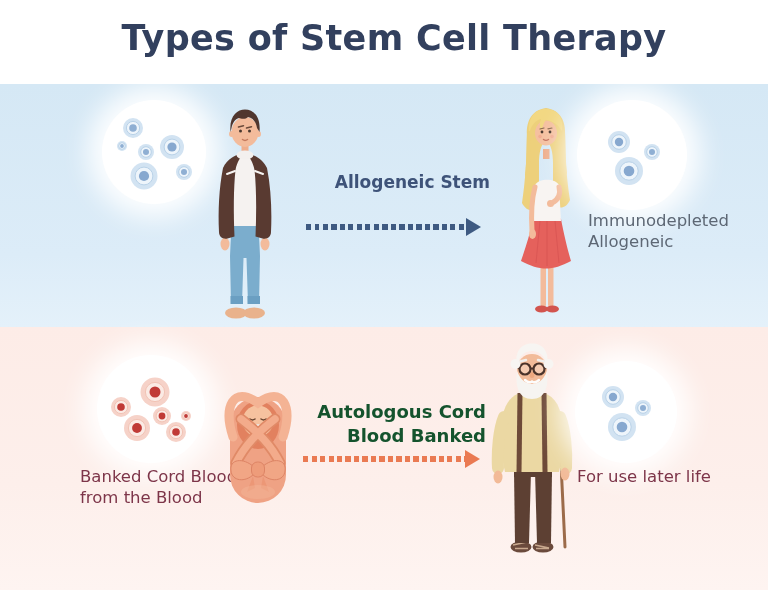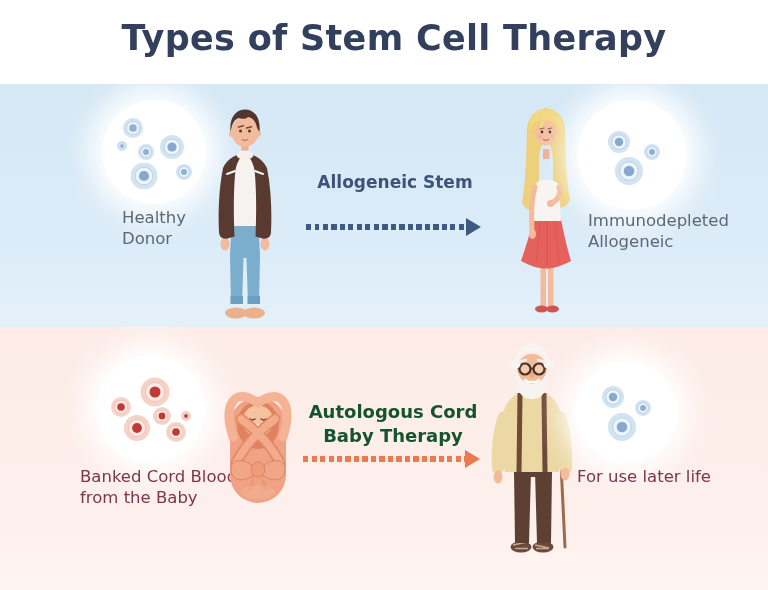--- a/index.html
+++ b/index.html
@@ -8,21 +8,21 @@
   .band{position:absolute;left:0;width:100%;}
   .band.blue{top:84px;height:243px;background:linear-gradient(180deg,#d5e8f5 0%,#dcecf8 70%,#e4f1fa 100%);}
   .band.pink{top:327px;height:263px;background:linear-gradient(180deg,#fdece7 0%,#fdefeb 60%,#fef4f1 100%);}
   .title{position:absolute;top:18px;left:10px;width:100%;text-align:center;
          font-size:35px;font-weight:700;color:#32405e;letter-spacing:.3px;}
   .glow{position:absolute;border-radius:50%;background:#fff;
         box-shadow:0 0 26px 14px rgba(255,255,255,.92);}
   .glow svg{position:absolute;left:0;top:0;display:block;}
   .label{position:absolute;font-size:16.5px;line-height:1.25;color:#5d6774;}
   .label.maroon{color:#7d3549;}
-  .therapy{position:absolute;text-align:center;font-weight:700;font-size:17px;line-height:1.32;}
+  .therapy{position:absolute;text-align:right;font-weight:700;font-size:17px;line-height:1.32;}
   .therapy.blue{color:#3e5379;}
   .therapy.maroon{color:#14532d;font-size:18px;}
   .arrow{position:absolute;height:6px;}
   .arrow .dots{position:absolute;left:0;top:0;height:6px;width:100%;
         background:repeating-linear-gradient(90deg,currentColor 0 5px,transparent 5px 8.5px);}
   .arrow .head{position:absolute;right:-15px;top:-6.5px;width:0;height:0;
         border-left:15px solid currentColor;border-top:9.5px solid transparent;border-bottom:9.5px solid transparent;}
   .arrow.blue{color:#3e5a82;}
   .arrow.orange{color:#ea7a52;}
   .fig{position:absolute;}
@@ -65,24 +65,20 @@
           <circle cx="42" cy="76" r="5.1" fill="#87a8cf"></circle>
         </g>
       <g>
           <circle cx="82" cy="72" r="8" fill="#d2e3f2"></circle>
           <circle cx="82" cy="72" r="5.3" fill="#eef5fb" stroke="#b9d2e8"></circle>
           <circle cx="82" cy="72" r="3" fill="#8fafd3"></circle>
         </g>
     </svg>
   </div>
 
-  <div class="label" style="left:122px;top:208px;">
-    <div>Healthy</div>
-    <div>Donor</div>
-  </div>
 
   <div class="fig" style="left:205px;top:106px;">
     <svg width="80" height="216" viewBox="0 0 80 216">
       <ellipse cx="31" cy="207" rx="11" ry="5.5" fill="#e9b28c"></ellipse>
       <ellipse cx="49" cy="207" rx="11" ry="5.5" fill="#e9b28c"></ellipse>
       <path d="M27,108 L53,108 L55,150 L54,198 L43,198 L41.5,152 L38.5,152 L37,198 L26,198 L25,150 Z" fill="#7badcd"></path>
       <rect x="25.5" y="190" width="12.5" height="8" fill="#6b9fc2"></rect>
       <rect x="42.5" y="190" width="12.5" height="8" fill="#6b9fc2"></rect>
       <path d="M30,52 L50,52 L52,120 L28,120 Z" fill="#f5f2f0"></path>
       <ellipse cx="20" cy="138" rx="4.5" ry="6.5" fill="#f3bb9b"></ellipse>
@@ -199,21 +195,21 @@
       <g>
           <circle cx="40" cy="73" r="13" fill="#f6d2c8"></circle>
           <circle cx="40" cy="73" r="8.6" fill="#fbeae4" stroke="#f1c3b5"></circle>
           <circle cx="40" cy="73" r="4.9" fill="#c03a36"></circle>
         </g>
     </svg>
   </div>
 
   <div class="label maroon" style="left:80px;top:467px;">
     <div>Banked Cord Blood</div>
-    <div>from the Baby</div>
+    <div>from the Blood</div>
   </div>
 
   <div class="fig" style="left:217px;top:373px;">
     <svg width="82" height="132" viewBox="0 0 82 132">
       <rect x="13" y="24" width="56" height="106" rx="28" fill="#efa284"></rect>
       <ellipse cx="41" cy="52" rx="21" ry="24" fill="#e2815f"></ellipse>
       <circle cx="41" cy="48" r="15.5" fill="#f6c29f"></circle>
       <path d="M37,33 C38,29.5 44,29.5 45,33 C43,32 39,32 37,33 Z" fill="#a8633f"></path>
       <path d="M33,46 q2.5,1.8 5,0" stroke="#6b4631" stroke-width="1.5" fill="none" stroke-linecap="round"></path>
       <path d="M44,46 q2.5,1.8 5,0" stroke="#6b4631" stroke-width="1.5" fill="none" stroke-linecap="round"></path>
@@ -230,21 +226,21 @@
       <path d="M46,103 L52,119 L44,115 Z" fill="#ec9776"></path>
       <path d="M37,94 C26,84 12,86 14,98 C15,108 28,110 37,101 Z" fill="#f1a685" stroke="#dd8465"></path>
       <path d="M45,94 C56,84 70,86 68,98 C67,108 54,110 45,101 Z" fill="#f1a685" stroke="#dd8465"></path>
       <rect x="34.5" y="89" width="13" height="15" rx="6" fill="#ee9c7a" stroke="#dd8465"></rect>
       <ellipse cx="41" cy="119" rx="17" ry="7" fill="#f5b598" opacity=".45"></ellipse>
     </svg>
   </div>
 
   <div class="therapy maroon" style="left:300px;top:400px;width:186px;">
     <div>Autologous Cord</div>
-    <div>Baby Therapy</div>
+    <div>Blood Banked</div>
   </div>
 
   <div class="arrow orange" style="left:303px;top:456px;width:162px;">
     <div class="dots"></div>
     <div class="head"></div>
   </div>
 
   <div class="fig" style="left:486px;top:341px;">
     <svg width="92" height="218" viewBox="0 0 92 218">
       <ellipse cx="35" cy="206" rx="10.5" ry="5.5" fill="#6b4a3c"></ellipse>

